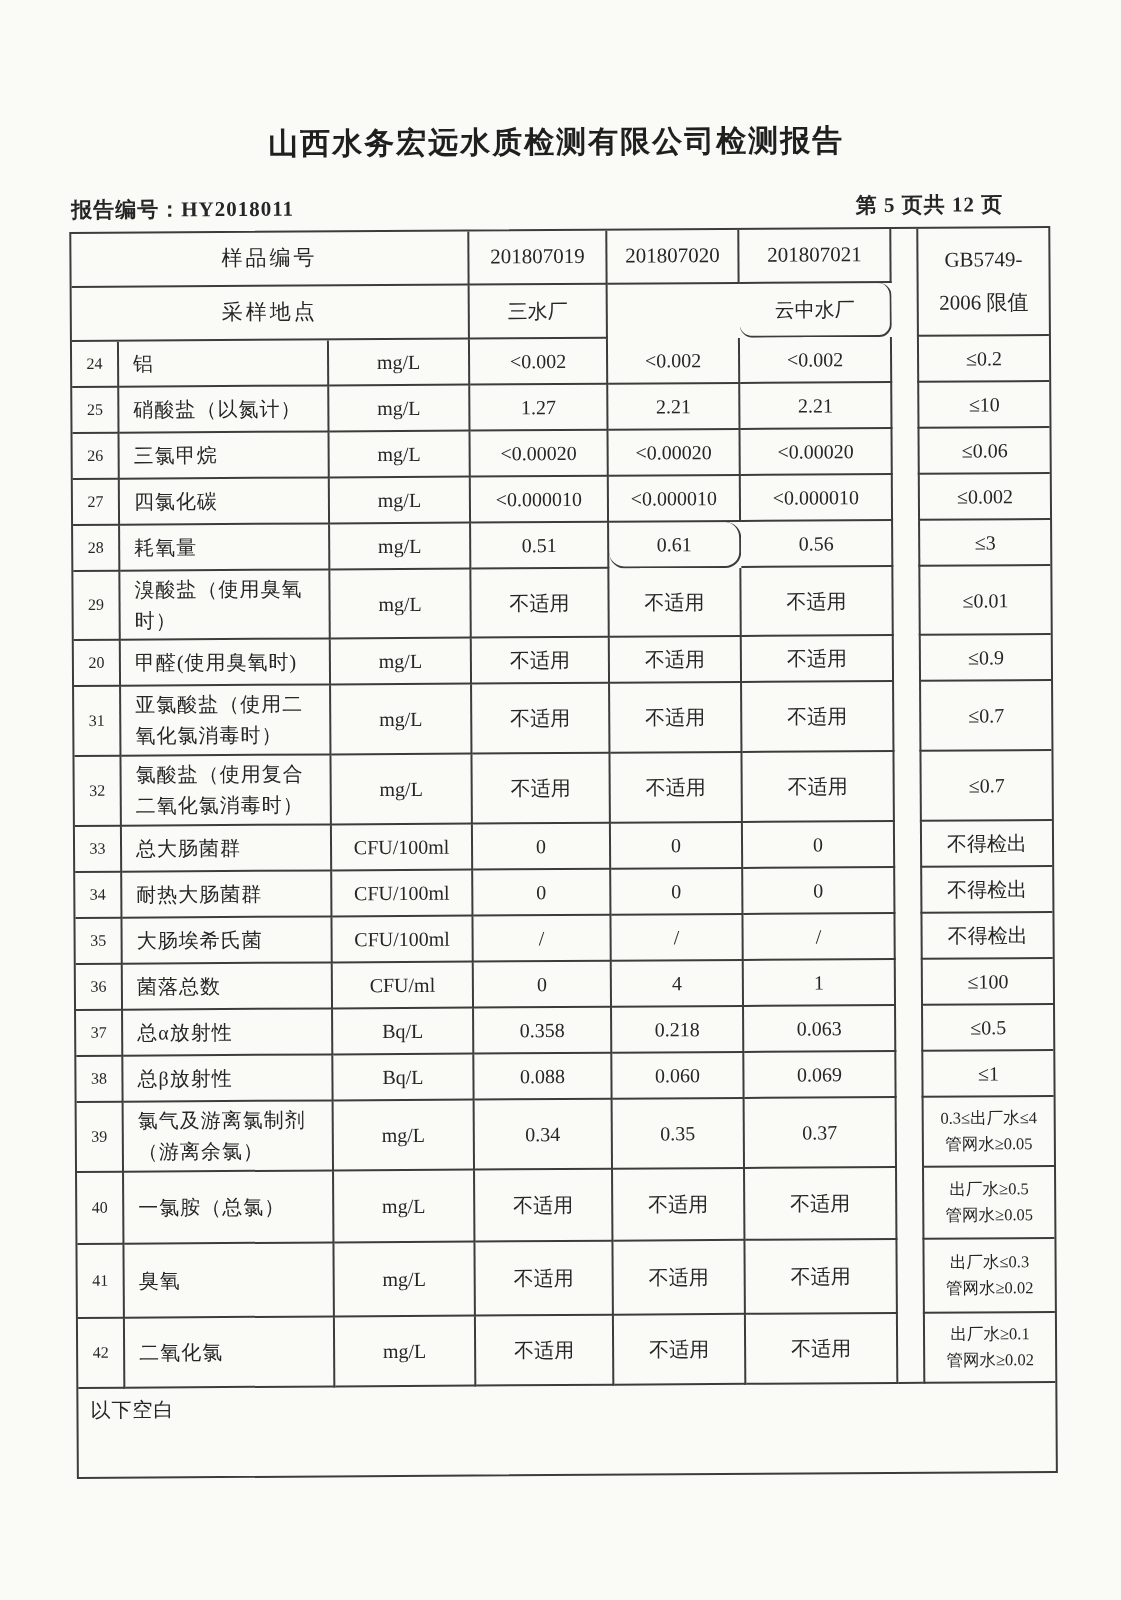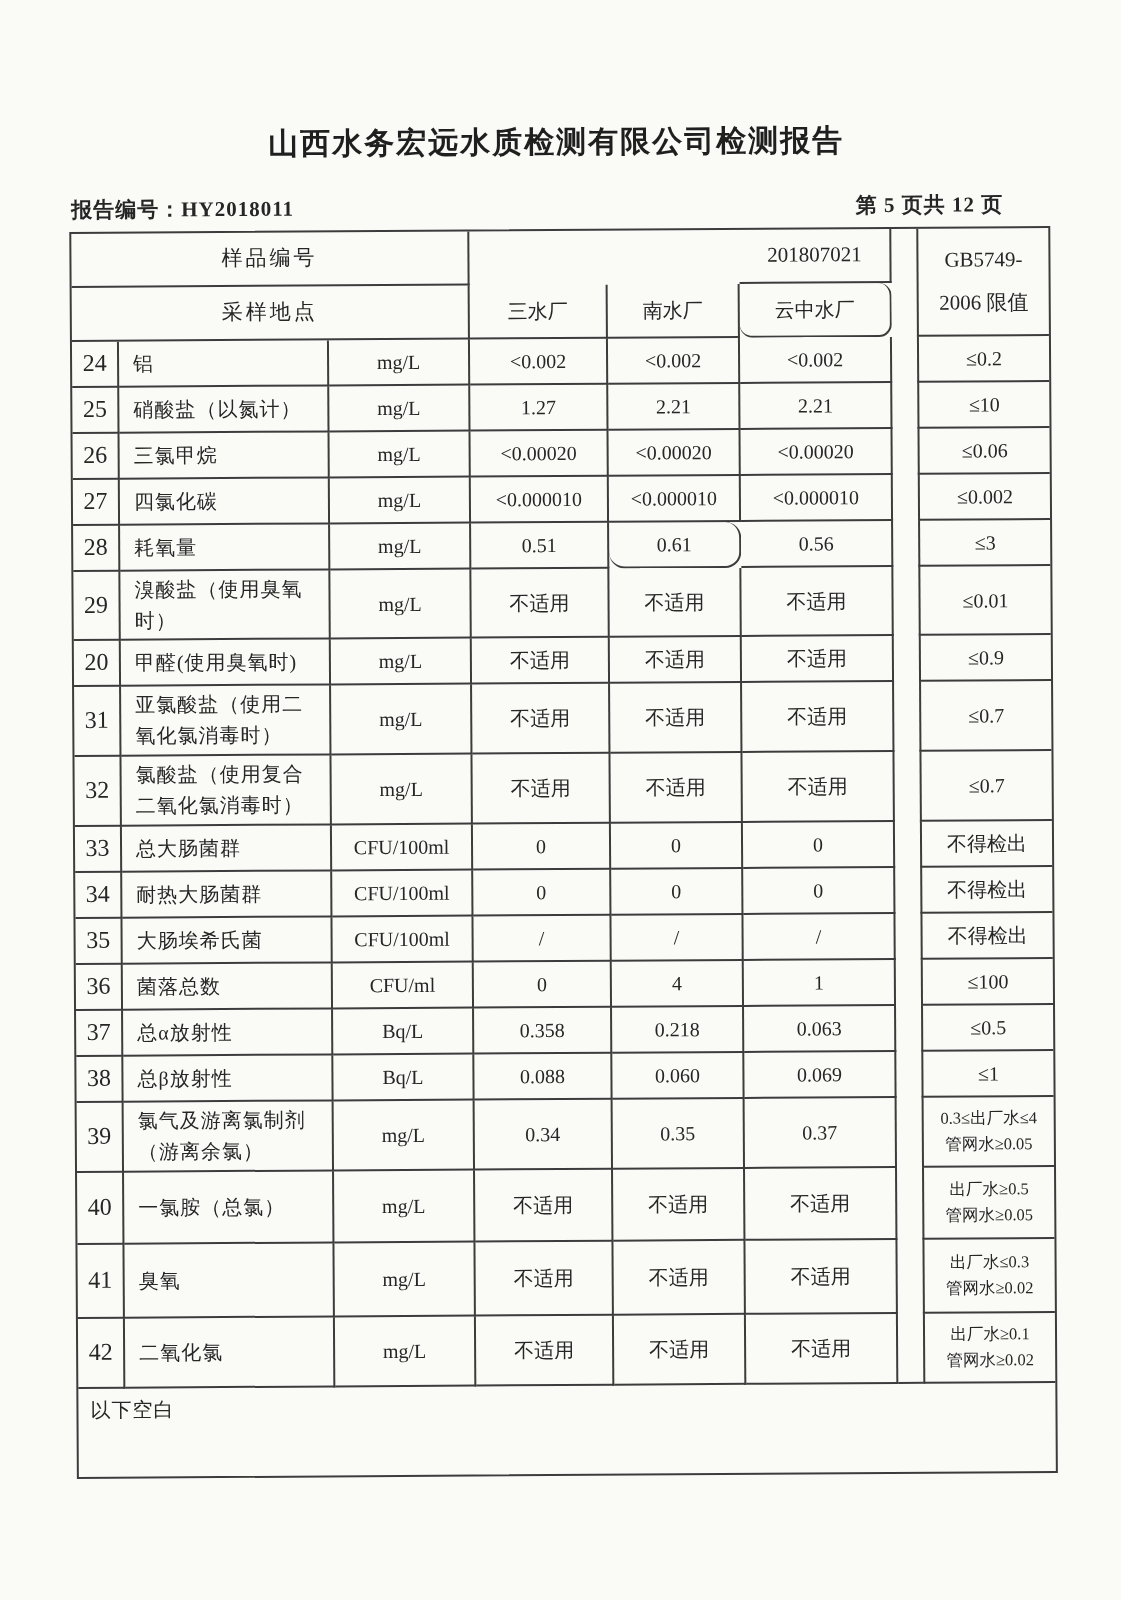--- a/index.html
+++ b/index.html
@@ -55,21 +55,21 @@
     overflow:hidden;
   }
   .c.hdr{font-size:21px;letter-spacing:3px;}
   .c.id{font-size:21px;letter-spacing:0;}
   .c.name{
     justify-content:flex-start;text-align:left;
     padding:2px 8px 2px 14px;
     letter-spacing:1px;
     line-height:1.55;
   }
-  .c.num{font-size:24px;}
+  .c.num{font-size:16px;}
   .sp{border:none;}
   .sp.bb{border-bottom:2px solid var(--ln);}
   .limit{
     border-left:2px solid var(--ln);
     border-right:none;
   }
   .limit.small{
     font-size:16.5px;
     line-height:1.6;
     white-space:pre-line;
@@ -96,29 +96,30 @@
 <body>
 
 <div class="doc">
   <div class="title">山西水务宏远水质检测有限公司检测报告</div>
   <div class="meta">
     <span>报告编号：HY2018011</span>
     <span>第 5 页共 12 页</span>
   </div>
   <div class="tbl" id="tbl">
       <div class="c hdr" style="grid-area: 1 / 1 / auto / 4;">样品编号</div>
+      <div class="c id" style="grid-area: 1 / 4;">201807019</div>
+      <div class="c id" style="grid-area: 1 / 5;">201807020</div>
       <div class="c id" style="grid-area: 1 / 6;">201807021</div>
       <div class="sp" style="grid-area: 1 / 7 / 3;"></div>
       <div class="limit-hdr" style="grid-area: 1 / 8 / 3;">
         <span>GB5749-</span>
         <span>2006 限值</span>
       </div>
       <div class="c hdr" style="grid-area: 2 / 1 / auto / 4;">采样地点</div>
       <div class="c" style="grid-area: 2 / 4;">三水厂</div>
-      <div class="c" style="grid-area: 2 / 5;">南水厂</div>
       <div class="c" style="grid-area: 2 / 6; border-radius: 13px;">云中水厂</div>
       <div class="c num" style="grid-area: 3 / 1;">24</div>
       <div class="c name" style="grid-area: 3 / 2;">铝</div>
       <div class="c" style="grid-area: 3 / 3;">mg/L</div>
       <div class="c val" style="grid-area: 3 / 4;">&lt;0.002</div>
       <div class="c val" style="grid-area: 3 / 5;">&lt;0.002</div>
       <div class="c val" style="grid-area: 3 / 6;">&lt;0.002</div>
       <div class="sp" style="grid-area: 3 / 7;"></div>
       <div class="c limit" style="grid-area: 3 / 8;">≤0.2</div>
       <div class="c num" style="grid-area: 4 / 1;">25</div>

